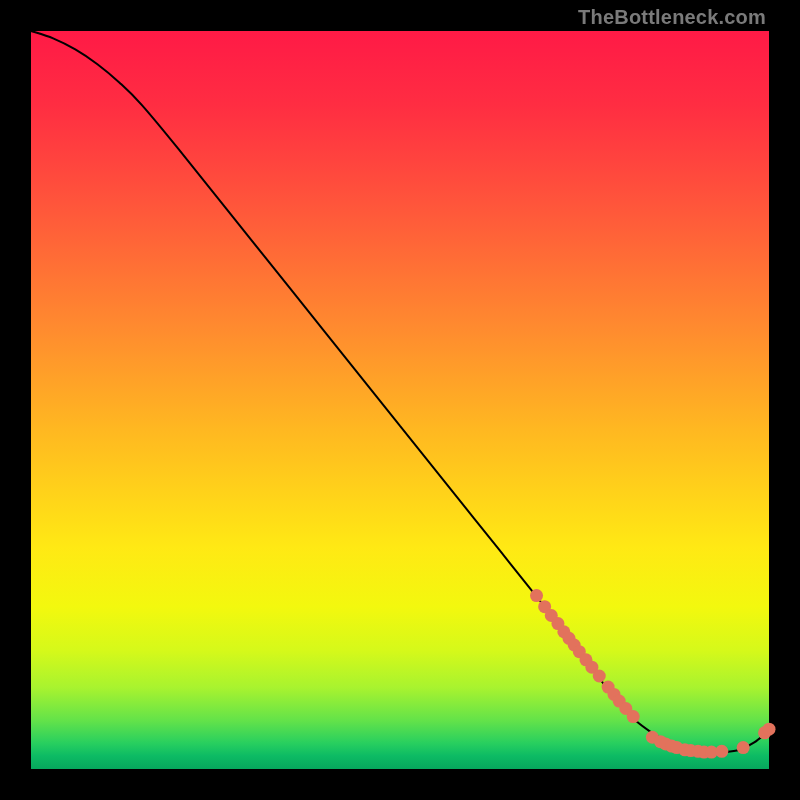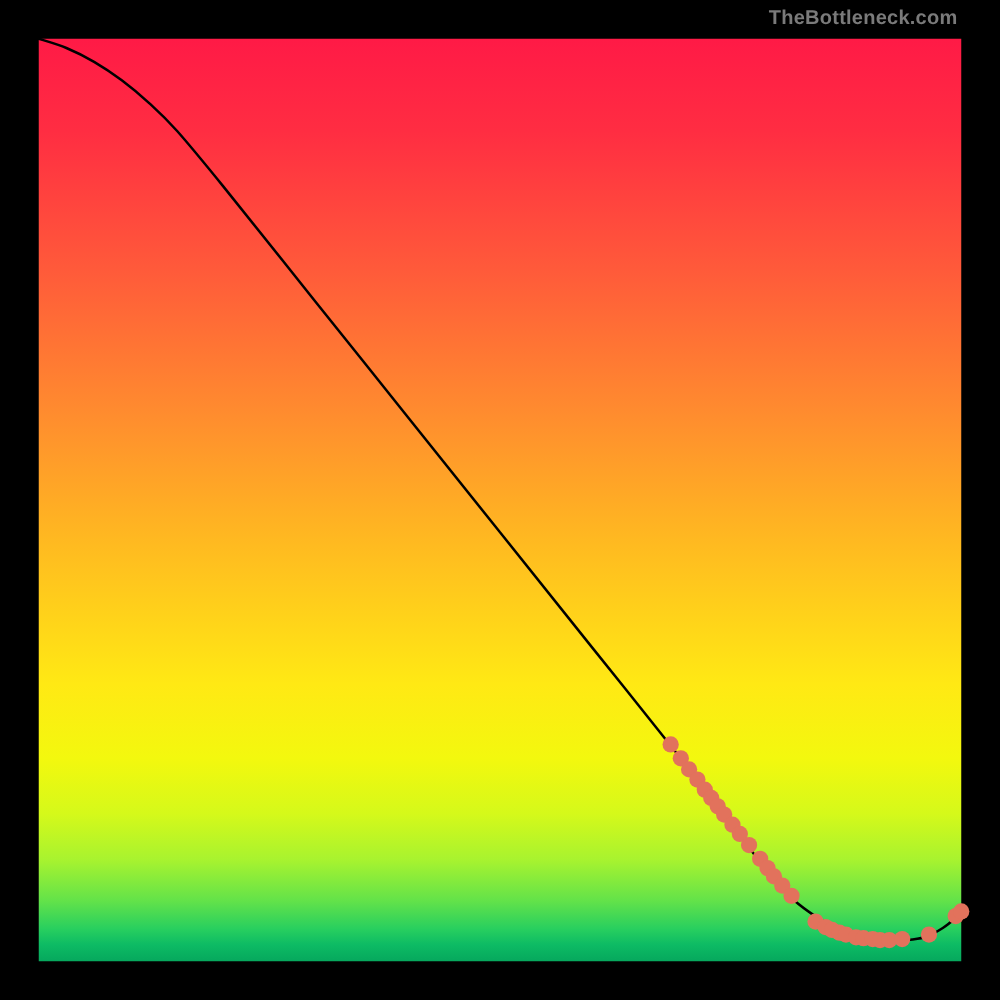--- a/index.html
+++ b/index.html
@@ -54,21 +54,21 @@
     top: 0;
     width: 738px;
     height: 738px;
     overflow: visible;
   }
   .watermark {
     position: absolute;
     top: 6px;
     right: 34px;
     color: #7a7a7a;
-    font-size: 16px;
+    font-size: 20px;
     font-weight: 600;
     letter-spacing: 0.2px;
     user-select: none;
   }
 </style>
 </head>
 <body>
 
 <div class="stage">
   <div class="plot-outer">

